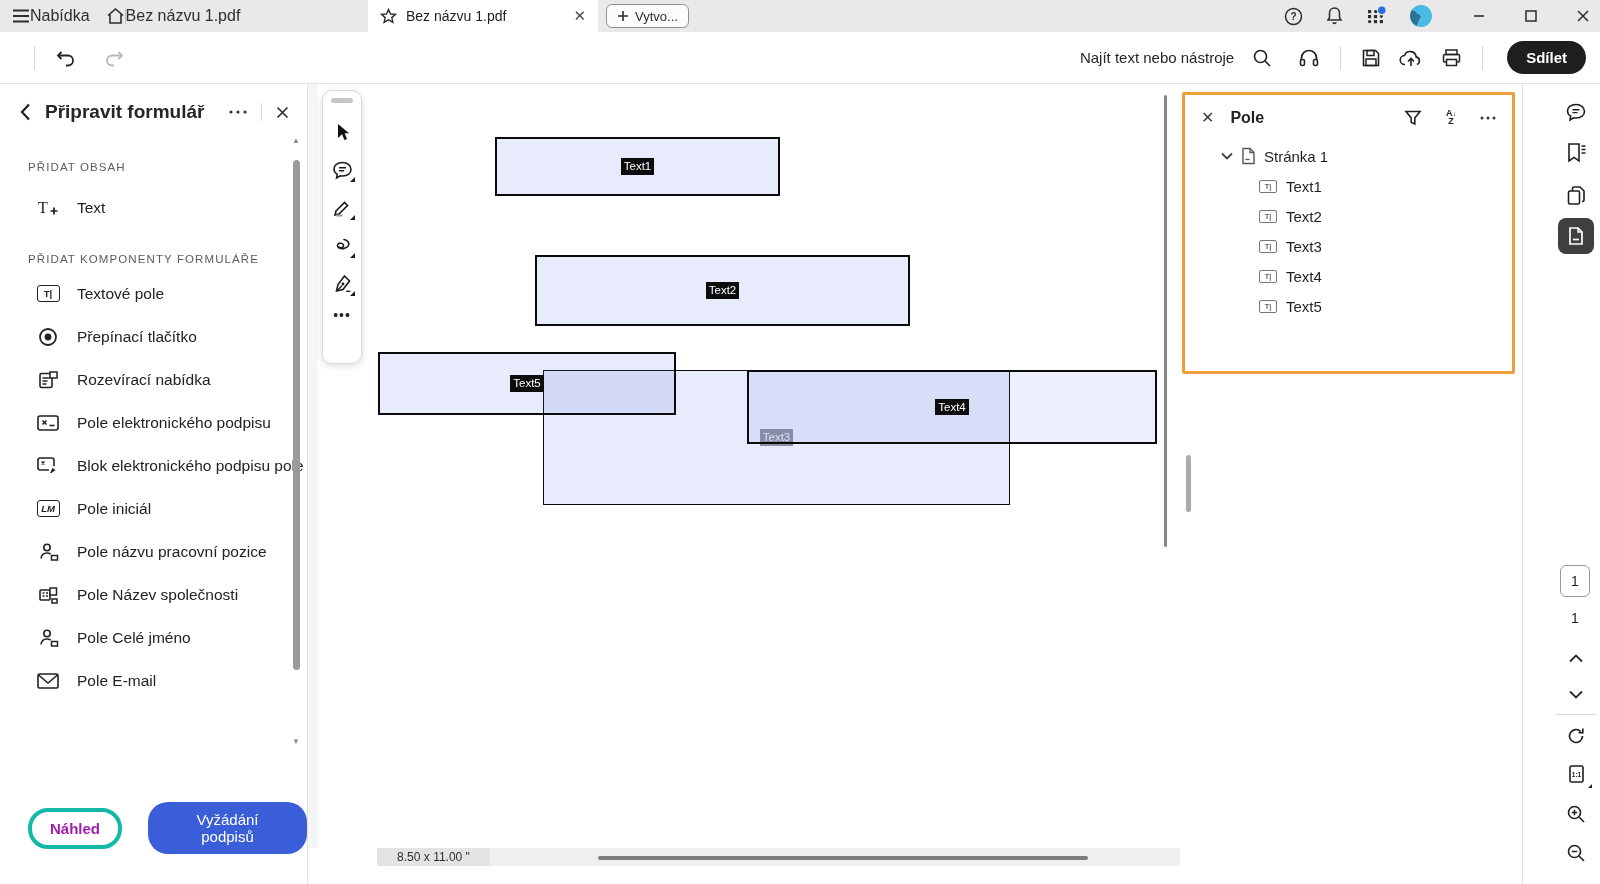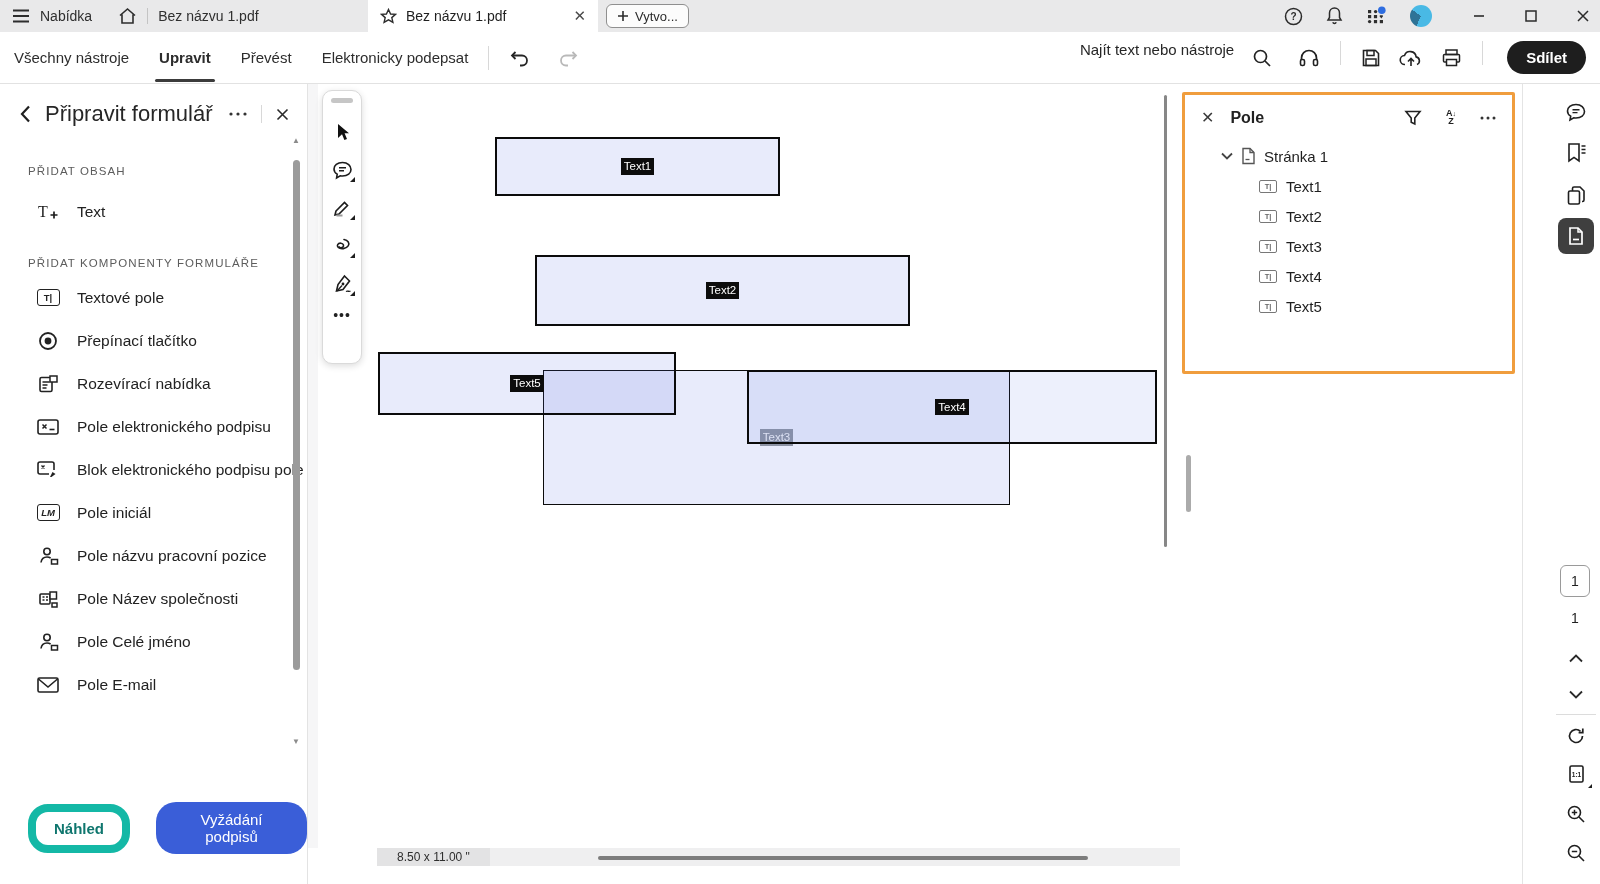--- a/index.html
+++ b/index.html
@@ -1,62 +1,62 @@
 <!DOCTYPE html>
 <html><head>
 <meta charset="utf-8">
 <style>
   * { margin:0; padding:0; box-sizing:border-box; }
   html,body { width:1600px; height:884px; overflow:hidden; font-family:"Liberation Sans", sans-serif; background:#fff; }
   .app { position:relative; width:1600px; height:884px; }
 
   
   .titlebar { position:relative; height:32px; background:#e9e9ea; }
-  .tb-left { position:absolute; left:12px; top:0; height:32px; display:flex; align-items:center; gap:10px; color:#2f2f2f; font-size:14px; }
+  .tb-left { position:absolute; left:12px; top:0; height:32px; display:flex; align-items:center; color:#2f2f2f; font-size:16px; }
   .tb-divider { width:1px; height:16px; background:#c4c4c4; }
   .tab-active { position:absolute; left:368px; top:0; width:230px; height:32px; background:#ffffff; display:flex; align-items:center; padding:0 12px; gap:9px; font-size:14px; color:#1f1f1f; }
   .tab-close { margin-left:auto; font-size:15px; color:#4a4a4a; cursor:default; }
   .create-btn { position:absolute; left:606px; top:4px; height:24px; padding:0 10px; display:flex; align-items:center; gap:6px; background:#fcfcfc; border:1px solid #8f8f8f; border-radius:6px; font-size:13px; color:#2c2c2c; }
   .tb-right { position:absolute; right:10px; top:0; height:32px; display:flex; align-items:center; gap:22px; }
   .winctl { display:flex; align-items:center; gap:38px; margin-left:18px; color:#2b2b2b; font-size:14px; }
   .avatar { width:22px; height:22px; border-radius:50%; background:conic-gradient(from 205deg, #2e7396 0deg 100deg, #49b9e5 100deg 360deg); }
   .icon { display:inline-flex; align-items:center; justify-content:center; }
   svg { display:block; }
 
   
   .toolbar { position:relative; height:52px; background:#fff; border-bottom:1px solid #e2e2e2; display:flex; align-items:center; padding:0 14px; }
   .tb-tabs { display:flex; align-items:center; gap:30px; font-size:15px; color:#2d2d2d; }
   .tb-tab { position:relative; padding:2px 0; }
   .tb-tab.active { font-weight:700; }
   .tb-tab.active::after { content:""; position:absolute; left:-4px; right:-4px; bottom:-14px; height:3px; background:#3b3b3b; border-radius:2px; }
   .vsep { width:1px; height:24px; background:#d8d8d8; margin:0 20px; }
-  .tool-right { margin-left:auto; display:flex; gap:18px; }
+  .tool-right { margin-left:auto; display:flex; align-items:center; gap:18px; }
   .search-label { font-size:15px; color:#262626; }
   .share-btn { background:#1e1e1e; color:#fff; font-size:15px; font-weight:700; border-radius:999px; padding:8px 19px; margin-left:4px; }
 
   
   .body { position:relative; display:flex; height:800px; }
 
   
   .sidebar { position:relative; width:308px; height:800px; background:#fff; border-right:1px solid #e3e3e3; overflow:hidden; }
   .sb-header { display:flex; align-items:center; gap:14px; padding:17px 18px 0 20px; }
-  .sb-title { font-size:22px; font-weight:400; color:#262626; }
+  .sb-title { font-size:19px; font-weight:700; color:#262626; }
   .sb-header .dots { margin-left:auto; }
   .sb-hsep { width:1px; height:18px; background:#d8d8d8; }
   .sb-section { margin:0 0 0 28px; font-size:11.5px; letter-spacing:1.1px; color:#5c5c5c; }
   .sec-1 { margin-top:38px; }
   .sec-2 { margin-top:24px; }
   .s-item { display:flex; align-items:center; gap:17px; padding-left:36px; height:43px; font-size:15.5px; color:#222; }
   .s-item .iconw { width:24px; display:flex; justify-content:center; }
   .s-list { height:453px; overflow:hidden; margin-top:7px; }
   .boxicon { display:flex; align-items:center; justify-content:center; width:23px; height:17px; border:1.6px solid #222; border-radius:3px; font-size:9.5px; font-weight:700; color:#222; }
   .sb-scroll-thumb { position:absolute; right:7px; top:76px; width:7px; height:510px; background:#9b9b9b; border-radius:4px; }
   .sb-arrow { position:absolute; right:7px; width:8px; text-align:center; font-size:8px; color:#8b8b8b; }
   .sb-buttons { position:absolute; left:0; bottom:30px; width:100%; display:flex; align-items:center; gap:26px; padding-left:28px; }
-  .btn-preview { border:8px solid #14b8a6; border-radius:20px; background:#fff; padding:8px 18px; font-size:15px; font-weight:700; color:#0f766e; }
+  .btn-preview { border:4px solid #14b8a6; border-radius:20px; background:#fff; padding:8px 18px; font-size:15px; font-weight:700; color:#a21caf; }
   .btn-request { border:none; border-radius:20px; padding:9px 21px; font-size:15px; font-weight:400; color:#fff; }
 
   
   .canvas { position:relative; width:1214px; height:800px; background:#fff; }
   .left-gutter { position:absolute; left:0; top:0; width:10px; height:764px; background:#f6f6f7; }
   .doc-page { position:absolute; left:69px; top:0; width:780px; height:764px; background:#fff; }
 
   
   .palette { position:absolute; left:14px; top:6px; width:40px; height:274px; background:#fff; border:1px solid #dadada; border-radius:10px; box-shadow:0 2px 7px rgba(0,0,0,.14); display:flex; flex-direction:column; align-items:center; padding-top:7px; }
   .pal-handle { width:22px; height:5px; border-radius:3px; background:#c6c6c6; margin-bottom:10px; }
@@ -183,26 +183,20 @@
         <span class="icon">
             <svg width="14" height="14" viewBox="0 0 14 14">
               <path d="M2 2l10 10M12 2 2 12" stroke="#2b2b2b" stroke-width="1.5"></path>
             </svg>
           </span>
       </span>
     </div>
   </div>
 
   <div class="toolbar">
-    <div class="tb-tabs">
-      <span class="tb-tab">Všechny nástroje</span>
-      <span class="tb-tab active">Upravit</span>
-      <span class="tb-tab">Převést</span>
-      <span class="tb-tab">Elektronicky podepsat</span>
-    </div>
     <span class="vsep"></span>
     <span class="icon" style="margin-right:26px;">
       <svg width="22" height="18" viewBox="0 0 22 18">
           <path d="M6.5 3 3 6.5 6.5 10" fill="none" stroke="#262626" stroke-width="1.8"></path>
           <path d="M3 6.5h10a5 5 0 0 1 0 10h-2" fill="none" stroke="#262626" stroke-width="1.8"></path>
         </svg>
     </span>
     <span class="icon">
       <svg width="22" height="18" viewBox="0 0 22 18">
           <path d="M15.5 3 19 6.5 15.5 10" fill="none" stroke="#b9b9b9" stroke-width="1.8"></path>

